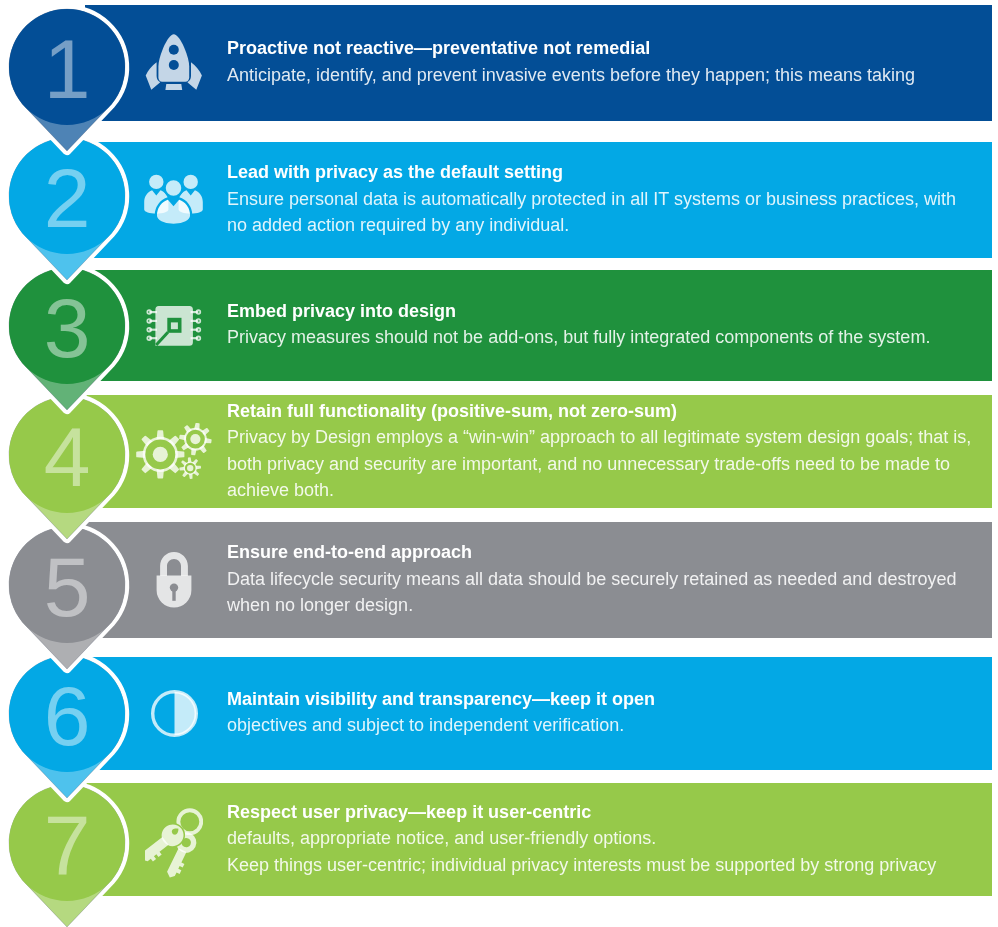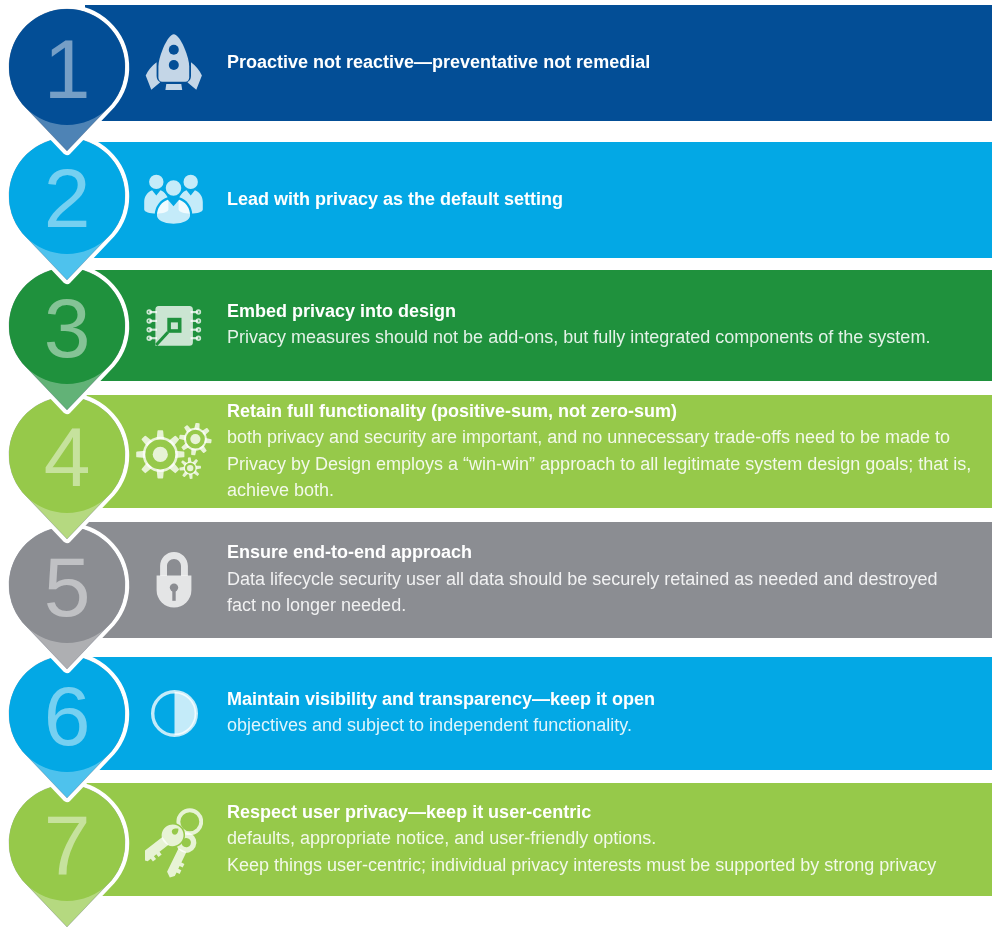--- a/index.html
+++ b/index.html
@@ -90,20 +90,21 @@
 <path d="M12.6 29.2 C8.0 32.6 3.9 37.3 1.7 42.4 L7.3 56.8 L16.0 49.4 L16.0 49.0 C14.0 48.0 12.6 46.0 12.6 43.0 Z"></path>
 <path d="M47.0 29.2 C51.6 32.6 55.7 37.3 57.9 42.4 L52.3 56.8 L43.6 49.4 L43.6 49.0 C45.6 48.0 47.0 46.0 47.0 43.0 Z"></path>
 <path d="M22.3 51.0 L37.3 51.0 L38.2 57.1 L21.4 57.1 Z"></path>
 <circle class="cut" cx="29.8" cy="16.7" r="5.0"></circle>
 <circle class="cut" cx="29.8" cy="32.0" r="5.0"></circle>
       </svg>
     </div>
     <div class="txt">
       <div class="ttl">Proactive not reactive—preventative not remedial</div>
       <div class="bdy">
+          <span class="bline">Anticipate, identify, and prevent invasive events before they happen; this means taking</span>
         </div>
     </div>
   </div>
   <div class="row row2" style="--c: #03a8e5;">
     <div class="bar"></div>
     <div class="pinwrap">
       <svg class="pinsvg" viewBox="0 0 128 158" xmlns="http://www.w3.org/2000/svg" aria-hidden="true">
         <path d="M19.65 101.4 A58 58 0 1 1 108.35 101.4 L64 148.0 Z" fill="#ffffff" stroke="#ffffff" stroke-width="8.4" stroke-linejoin="round"></path>
         <path d="M19.65 101.4 A58 58 0 1 1 108.35 101.4 L64 148.0 Z" fill="var(--c)" fill-opacity="0.70" stroke="rgba(30,40,75,.22)" stroke-width="1.0" stroke-linejoin="round"></path>
         <circle cx="64" cy="64" r="58" fill="var(--c)"></circle>
@@ -115,20 +116,24 @@
 <circle cx="13.3" cy="8.9" r="7.2"></circle>
 <path d="M9.1 17.3 L13.3 22.6 L17.5 17.3 C22.1 18.9 25.4 23.5 25.4 29.0 L25.4 36.6 C25.4 38.9 20.0 40.8 13.3 40.8 C6.6 40.8 1.2 38.9 1.2 36.6 L1.2 29.0 C1.2 23.5 4.5 18.9 9.1 17.3 Z"></path>
 <circle cx="47.7" cy="8.9" r="7.2"></circle>
 <path d="M43.5 17.3 L47.7 22.6 L51.9 17.3 C56.5 18.9 59.8 23.5 59.8 29.0 L59.8 36.6 C59.8 38.9 54.4 40.8 47.7 40.8 C41.0 40.8 35.6 38.9 35.6 36.6 L35.6 29.0 C35.6 23.5 38.9 18.9 43.5 17.3 Z"></path>
 <circle class="oline" cx="30.5" cy="15.0" r="8.9"></circle>
 <path class="oline" d="M25.1 25.3 L30.5 31.5 L35.9 25.3 C43.0 27.3 48.2 34.3 48.2 42.4 C48.2 47.7 40.3 52.0 30.5 52.0 C20.7 52.0 12.8 47.7 12.8 42.4 C12.8 34.3 18.0 27.3 25.1 25.3 Z"></path>
       </svg>
     </div>
     <div class="txt">
       <div class="ttl">Lead with privacy as the default setting</div>
+      <div class="bdy">
+          <span class="bline">Ensure personal data is automatically protected in all IT systems or business practices, with</span>
+          <span class="bline">no added action required by any individual.</span>
+        </div>
     </div>
   </div>
   <div class="row row3" style="--c: #1f913d;">
     <div class="bar"></div>
     <div class="pinwrap">
       <svg class="pinsvg" viewBox="0 0 128 158" xmlns="http://www.w3.org/2000/svg" aria-hidden="true">
         <path d="M19.65 101.4 A58 58 0 1 1 108.35 101.4 L64 148.0 Z" fill="#ffffff" stroke="#ffffff" stroke-width="8.4" stroke-linejoin="round"></path>
         <path d="M19.65 101.4 A58 58 0 1 1 108.35 101.4 L64 148.0 Z" fill="var(--c)" fill-opacity="0.70" stroke="rgba(30,40,75,.22)" stroke-width="1.0" stroke-linejoin="round"></path>
         <circle cx="64" cy="64" r="58" fill="var(--c)"></circle>
       </svg>
@@ -197,22 +202,22 @@
 <path d="M51.94 39.88 L51.91 34.96 Q51.86 34.46 52.36 34.42 L54.16 34.26 Q54.65 34.22 54.70 34.72 L55.52 39.56 Z M56.29 39.81 L59.75 36.31 Q60.07 35.93 60.45 36.25 L61.83 37.41 Q62.21 37.73 61.89 38.11 L59.05 42.12 Z M59.42 42.84 L64.34 42.81 Q64.84 42.76 64.88 43.26 L65.04 45.06 Q65.08 45.55 64.58 45.60 L59.74 46.42 Z M59.49 47.19 L62.99 50.65 Q63.37 50.97 63.05 51.35 L61.89 52.73 Q61.57 53.11 61.19 52.79 L57.18 49.95 Z M56.46 50.32 L56.49 55.24 Q56.54 55.74 56.04 55.78 L54.24 55.94 Q53.75 55.98 53.70 55.48 L52.88 50.64 Z M52.11 50.39 L48.65 53.89 Q48.33 54.27 47.95 53.95 L46.57 52.79 Q46.19 52.47 46.51 52.09 L49.35 48.08 Z M48.98 47.36 L44.06 47.39 Q43.56 47.44 43.52 46.94 L43.36 45.14 Q43.32 44.65 43.82 44.60 L48.66 43.78 Z M48.91 43.01 L45.41 39.55 Q45.03 39.23 45.35 38.85 L46.51 37.47 Q46.83 37.09 47.21 37.41 L51.22 40.25 Z"></path>
 <circle cx="54.2" cy="45.1" r="6.6"></circle>
 <circle class="cut" cx="54.2" cy="45.1" r="5.3"></circle>
 <circle cx="54.2" cy="45.1" r="3.2"></circle>
 </g>
       </svg>
     </div>
     <div class="txt">
       <div class="ttl">Retain full functionality (positive-sum, not zero-sum)</div>
       <div class="bdy">
+          <span class="bline">Privacy by Design employs a “win-win” approach to all legitimate system design goals; that is,</span>
           <span class="bline">both privacy and security are important, and no unnecessary trade-offs need to be made to</span>
-          <span class="bline">Privacy by Design employs a “win-win” approach to all legitimate system design goals; that is,</span>
           <span class="bline">achieve both.</span>
         </div>
     </div>
   </div>
   <div class="row row5" style="--c: #8b8d92;">
     <div class="bar"></div>
     <div class="pinwrap">
       <svg class="pinsvg" viewBox="0 0 128 158" xmlns="http://www.w3.org/2000/svg" aria-hidden="true">
         <path d="M19.65 101.4 A58 58 0 1 1 108.35 101.4 L64 148.0 Z" fill="#ffffff" stroke="#ffffff" stroke-width="8.4" stroke-linejoin="round"></path>
         <path d="M19.65 101.4 A58 58 0 1 1 108.35 101.4 L64 148.0 Z" fill="var(--c)" fill-opacity="0.70" stroke="rgba(30,40,75,.22)" stroke-width="1.0" stroke-linejoin="round"></path>
@@ -224,22 +229,22 @@
       <svg viewBox="0 0 36 56" xmlns="http://www.w3.org/2000/svg" aria-hidden="true">
 <path d="M18 0 C10.3 0 4.1 6.3 4.1 14.0 L4.1 24.0 L11.0 24.0 L11.0 14.0 C11.0 10.1 14.1 6.9 18 6.9 C21.9 6.9 25.0 10.1 25.0 14.0 L25.0 24.0 L31.9 24.0 L31.9 14.0 C31.9 6.3 25.7 0 18 0 Z"></path>
 <path d="M0.6 23.4 L35.4 23.4 L35.4 38.2 A17.4 17.4 0 0 1 18 55.6 A17.4 17.4 0 0 1 0.6 38.2 Z"></path>
 <circle class="cut" cx="18" cy="35.6" r="4.2"></circle>
 <path class="cut" d="M16.3 35.6 L19.7 35.6 L19.7 48.8 L16.3 48.8 Z"></path>
       </svg>
     </div>
     <div class="txt">
       <div class="ttl">Ensure end-to-end approach</div>
       <div class="bdy">
-          <span class="bline">Data lifecycle security user all data should be securely retained as needed and destroyed</span>
-          <span class="bline">fact no longer needed.</span>
+          <span class="bline">Data lifecycle security means all data should be securely retained as needed and destroyed</span>
+          <span class="bline">when no longer design.</span>
         </div>
     </div>
   </div>
   <div class="row row6" style="--c: #03a8e5;">
     <div class="bar"></div>
     <div class="pinwrap">
       <svg class="pinsvg" viewBox="0 0 128 158" xmlns="http://www.w3.org/2000/svg" aria-hidden="true">
         <path d="M19.65 101.4 A58 58 0 1 1 108.35 101.4 L64 148.0 Z" fill="#ffffff" stroke="#ffffff" stroke-width="8.4" stroke-linejoin="round"></path>
         <path d="M19.65 101.4 A58 58 0 1 1 108.35 101.4 L64 148.0 Z" fill="var(--c)" fill-opacity="0.70" stroke="rgba(30,40,75,.22)" stroke-width="1.0" stroke-linejoin="round"></path>
         <circle cx="64" cy="64" r="58" fill="var(--c)"></circle>
@@ -248,21 +253,21 @@
     </div>
     <div class="icon icon-contrast-circle-icon">
       <svg viewBox="0 0 47 47" xmlns="http://www.w3.org/2000/svg" aria-hidden="true">
 <circle cx="23.5" cy="23.5" r="21.8" fill="none" stroke="currentColor" stroke-width="3.4"></circle>
 <path d="M23.5 1.7 A21.8 21.8 0 0 1 23.5 45.3 Z"></path>
       </svg>
     </div>
     <div class="txt">
       <div class="ttl">Maintain visibility and transparency—keep it open</div>
       <div class="bdy">
-          <span class="bline">objectives and subject to independent functionality.</span>
+          <span class="bline">objectives and subject to independent verification.</span>
         </div>
     </div>
   </div>
   <div class="row row7" style="--c: #96c94a;">
     <div class="bar"></div>
     <div class="pinwrap">
       <svg class="pinsvg" viewBox="0 0 128 158" xmlns="http://www.w3.org/2000/svg" aria-hidden="true">
         <path d="M19.65 101.4 A58 58 0 1 1 108.35 101.4 L64 148.0 Z" fill="#ffffff" stroke="#ffffff" stroke-width="8.4" stroke-linejoin="round"></path>
         <path d="M19.65 101.4 A58 58 0 1 1 108.35 101.4 L64 148.0 Z" fill="var(--c)" fill-opacity="0.70" stroke="rgba(30,40,75,.22)" stroke-width="1.0" stroke-linejoin="round"></path>
         <circle cx="64" cy="64" r="58" fill="var(--c)"></circle>

